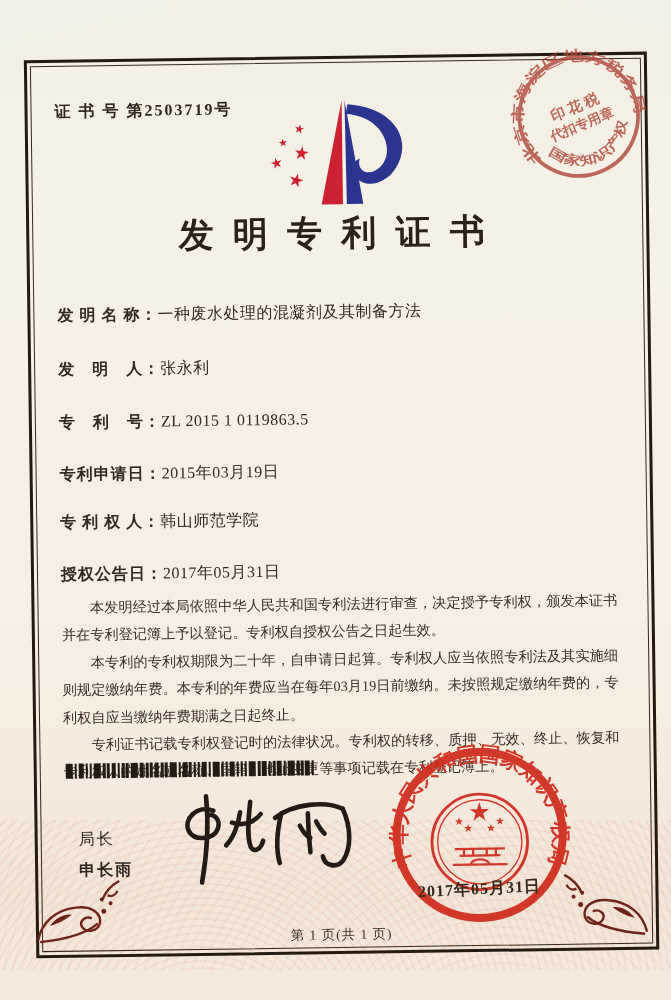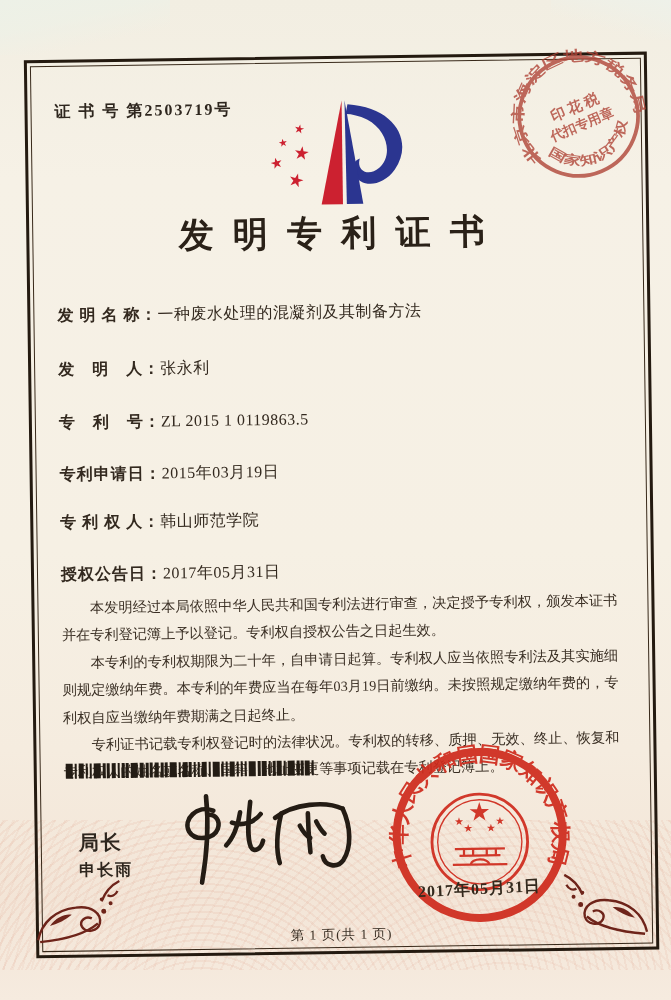--- a/index.html
+++ b/index.html
@@ -44,21 +44,21 @@
   .field-row{left:60px;font-size:16px;color:#33291f;white-space:nowrap;}
   .field-row .lbl{letter-spacing:1px;font-weight:600;}
   .field-row .val{letter-spacing:.5px;}
   #row-0{top:302px;} #row-1{top:356px;} #row-2{top:409px;}
   #row-3{top:461px;} #row-4{top:509px;} #row-5{top:561px;}
   #body-text{left:60px;width:556px;top:591px;font-size:14.2px;line-height:1.93;
     color:#3a2f24;text-align:justify;}
   #body-text p{margin:0;text-indent:2em;}
   #barcode{left:62px;top:760px;height:15px;display:flex;align-items:stretch;}
   #barcode .bar{background:#231c14;margin-right:1.8px;}
-  #signer-title{left:74px;top:826px;font-size:20px;color:#2e261e;font-weight:700;letter-spacing:2px;}
+  #signer-title{left:74px;top:826px;font-size:16px;color:#2e261e;font-weight:400;letter-spacing:2px;}
   #signer-name{left:74px;top:857px;font-size:16px;color:#2e261e;font-weight:600;letter-spacing:2px;}
   #signature{left:168px;top:786px;}
   #office-seal{left:384px;top:746px;opacity:.92;}
   #seal-date{left:386px;top:881px;width:176px;text-align:center;font-size:16px;
     letter-spacing:1px;color:#33291d;font-weight:600;transform:rotate(-2deg);}
   #footer-page{left:0;right:0;top:926px;text-align:center;font-size:13.5px;
     letter-spacing:1px;color:#3a2f24;}
   .flourish{top:848px;}
   #flourish-left{left:26px;}
   #flourish-right{left:552px;transform:scaleX(-1);}

